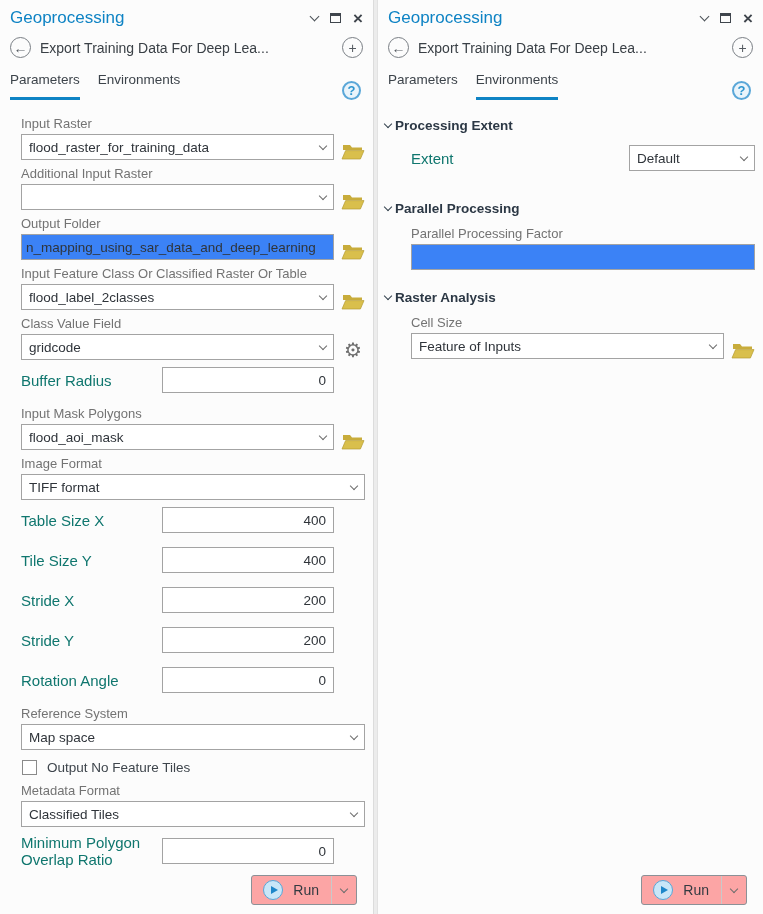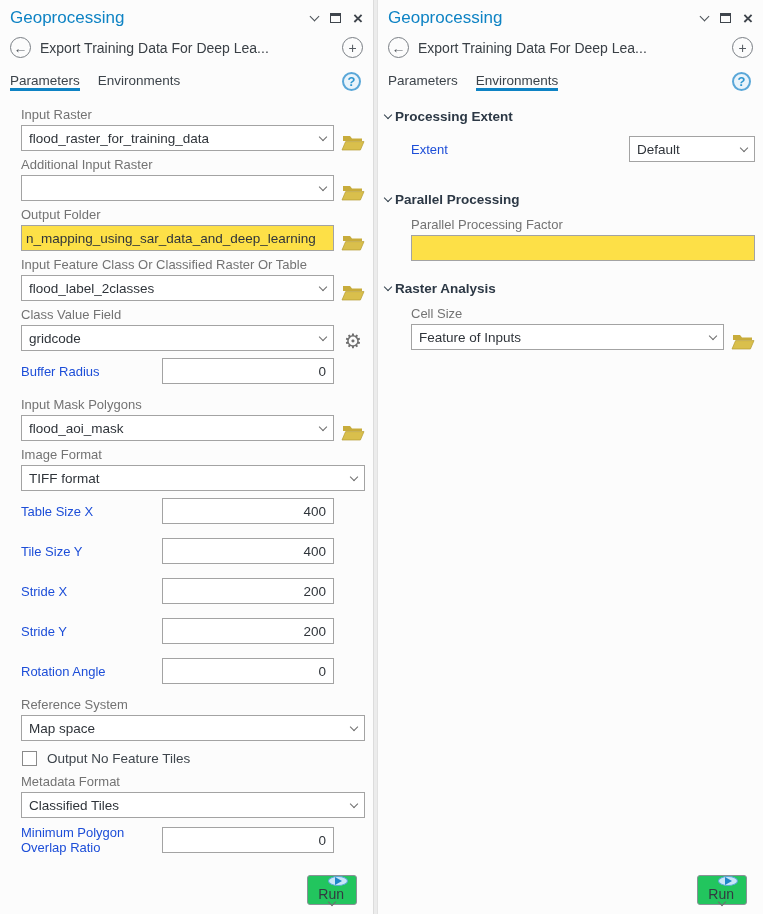--- a/index.html
+++ b/index.html
@@ -32,21 +32,21 @@
   .tool-row { display: flex; align-items: center; gap: 9px; padding: 7px 10px 4px 10px; }
   .circle-btn {
     width: 21px; height: 21px; min-width: 21px; border: 1.5px solid #797e84; border-radius: 50%;
     display: flex; align-items: center; justify-content: center;
     color: #555b61; font-size: 14px; line-height: 1; background: #fcfcfc;
   }
   .tool-title { font-size: 14px; color: #3a4046; flex: 1; white-space: nowrap; overflow: hidden; }
 
   
   .tabs { display: flex; align-items: flex-end; gap: 18px; padding: 10px 12px 0 10px; }
-  .tab { font-size: 13.5px; color: #3c434a; padding-bottom: 0; border-bottom: 3px solid transparent; cursor: default; }
+  .tab { font-size: 13.5px; color: #3c434a; padding-bottom: 10px; border-bottom: 3px solid transparent; cursor: default; }
   .tab.active { border-bottom-color: #0e83c4; }
   .help-circle {
     margin-left: auto; width: 19px; height: 19px; border-radius: 50%;
     border: 2px solid #5aa7d8; background: #eaf4fb; color: #2e96d0;
     font-size: 13px; font-weight: bold; display: flex; align-items: center; justify-content: center;
   }
 
   
   .content { flex: 1; padding: 10px 8px 0 21px; overflow: hidden; display: flex; flex-direction: column; }
   .flabel { font-size: 13px; color: #737373; margin: 6px 0 3px 0; white-space: nowrap; overflow: hidden; }
@@ -54,42 +54,42 @@
   .combo {
     flex: 1; height: 26px; border: 1px solid #a3a3a3; background: #fff;
     display: flex; align-items: center; padding: 0 7px; min-width: 0;
   }
   .combo-val { flex: 1; font-size: 13.5px; color: #2f343a; white-space: nowrap; overflow: hidden; }
   .dd-chev {
     width: 6px; height: 6px; border-right: 1.4px solid #6d6d6d; border-bottom: 1.4px solid #6d6d6d;
     transform: rotate(45deg); margin-top: -3px; margin-left: 6px;
   }
   .textbox {
-    flex: 1; height: 26px; border: 1px solid #a3a3a3; background: #fde047;
+    flex: 1; height: 26px; border: 1px solid #a3a3a3; background: #3b82f6;
     font-size: 13.5px; color: #2f343a; padding: 0 4px; font-family: "Liberation Sans", sans-serif;
     min-width: 0;
   }
   .icon-slot { margin-left: 7px; width: 24px; display: flex; justify-content: center; }
   .gear-glyph { font-size: 20px; color: #6f6f6f; line-height: 1; }
   .inline-row { display: flex; align-items: center; margin: 7px 0; }
-  .inline-label { flex: 1; font-size: 13px; color: #1d4ed8; padding-right: 10px; }
+  .inline-label { flex: 1; font-size: 15px; color: #0f766e; padding-right: 10px; }
   .num-input {
     width: 172px; height: 26px; border: 1px solid #a3a3a3; background: #fff;
     text-align: right; font-size: 13.5px; color: #2f343a; padding: 0 7px;
     font-family: "Liberation Sans", sans-serif;
   }
   .cb-row { display: flex; align-items: center; gap: 10px; margin: 10px 0 2px 1px; }
   .cb-box { width: 15px; height: 15px; border: 1px solid #8a8a8a; background: #fff; }
   .cb-label { font-size: 13.5px; color: #3e454c; }
 
   
   .run-row { margin-top: auto; display: flex; justify-content: flex-end; padding: 0 8px 9px 0; }
   .run-btn {
     display: flex; align-items: center; height: 30px;
-    border: 1px solid #8b9197; border-radius: 3px; background: #22c55e; cursor: default; flex-direction: column;
+    border: 1px solid #8b9197; border-radius: 3px; background: #fca5a5; cursor: default;
   }
   .play {
     width: 20px; height: 20px; border-radius: 50%; background: #c9e6f8; border: 1.5px solid #58a7d8;
     display: flex; align-items: center; justify-content: center; margin-left: 11px;
   }
   .play-tri {
     width: 0; height: 0; border-left: 7px solid #1f86c9;
     border-top: 4.5px solid transparent; border-bottom: 4.5px solid transparent; margin-left: 2px;
   }
   .run-text { font-size: 14px; color: #333a41; margin: 0 12px 0 10px; }

